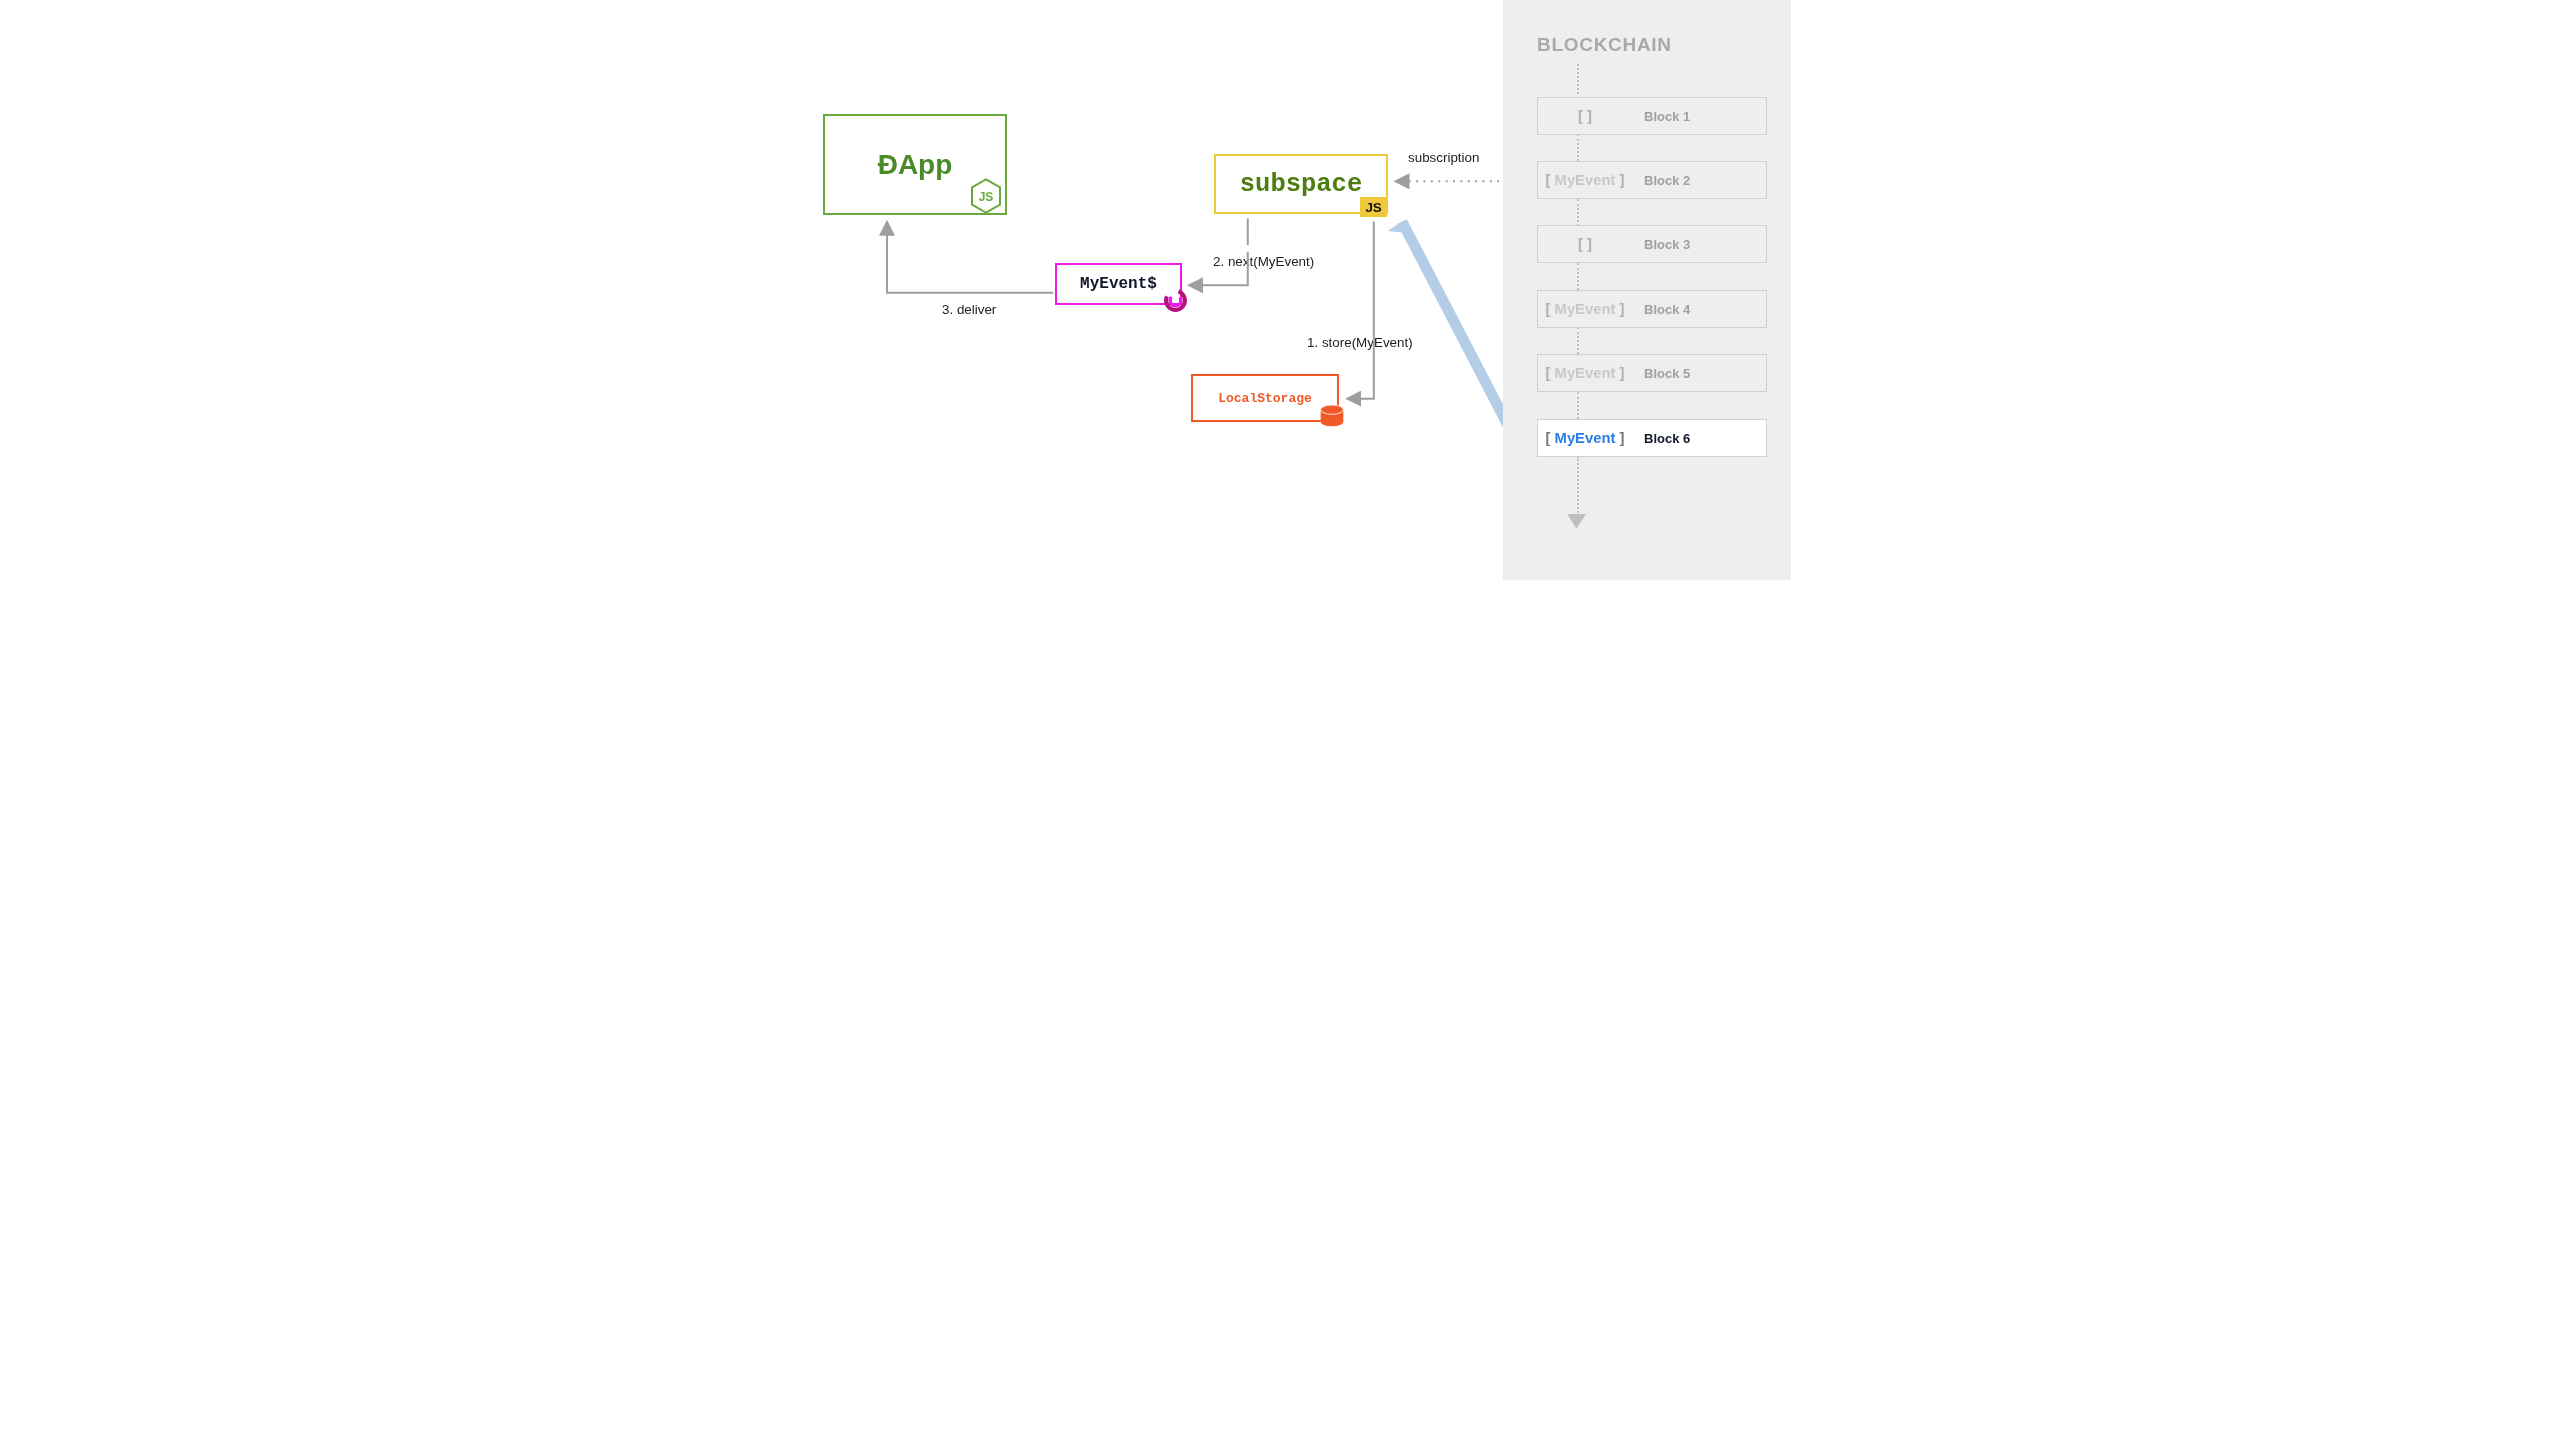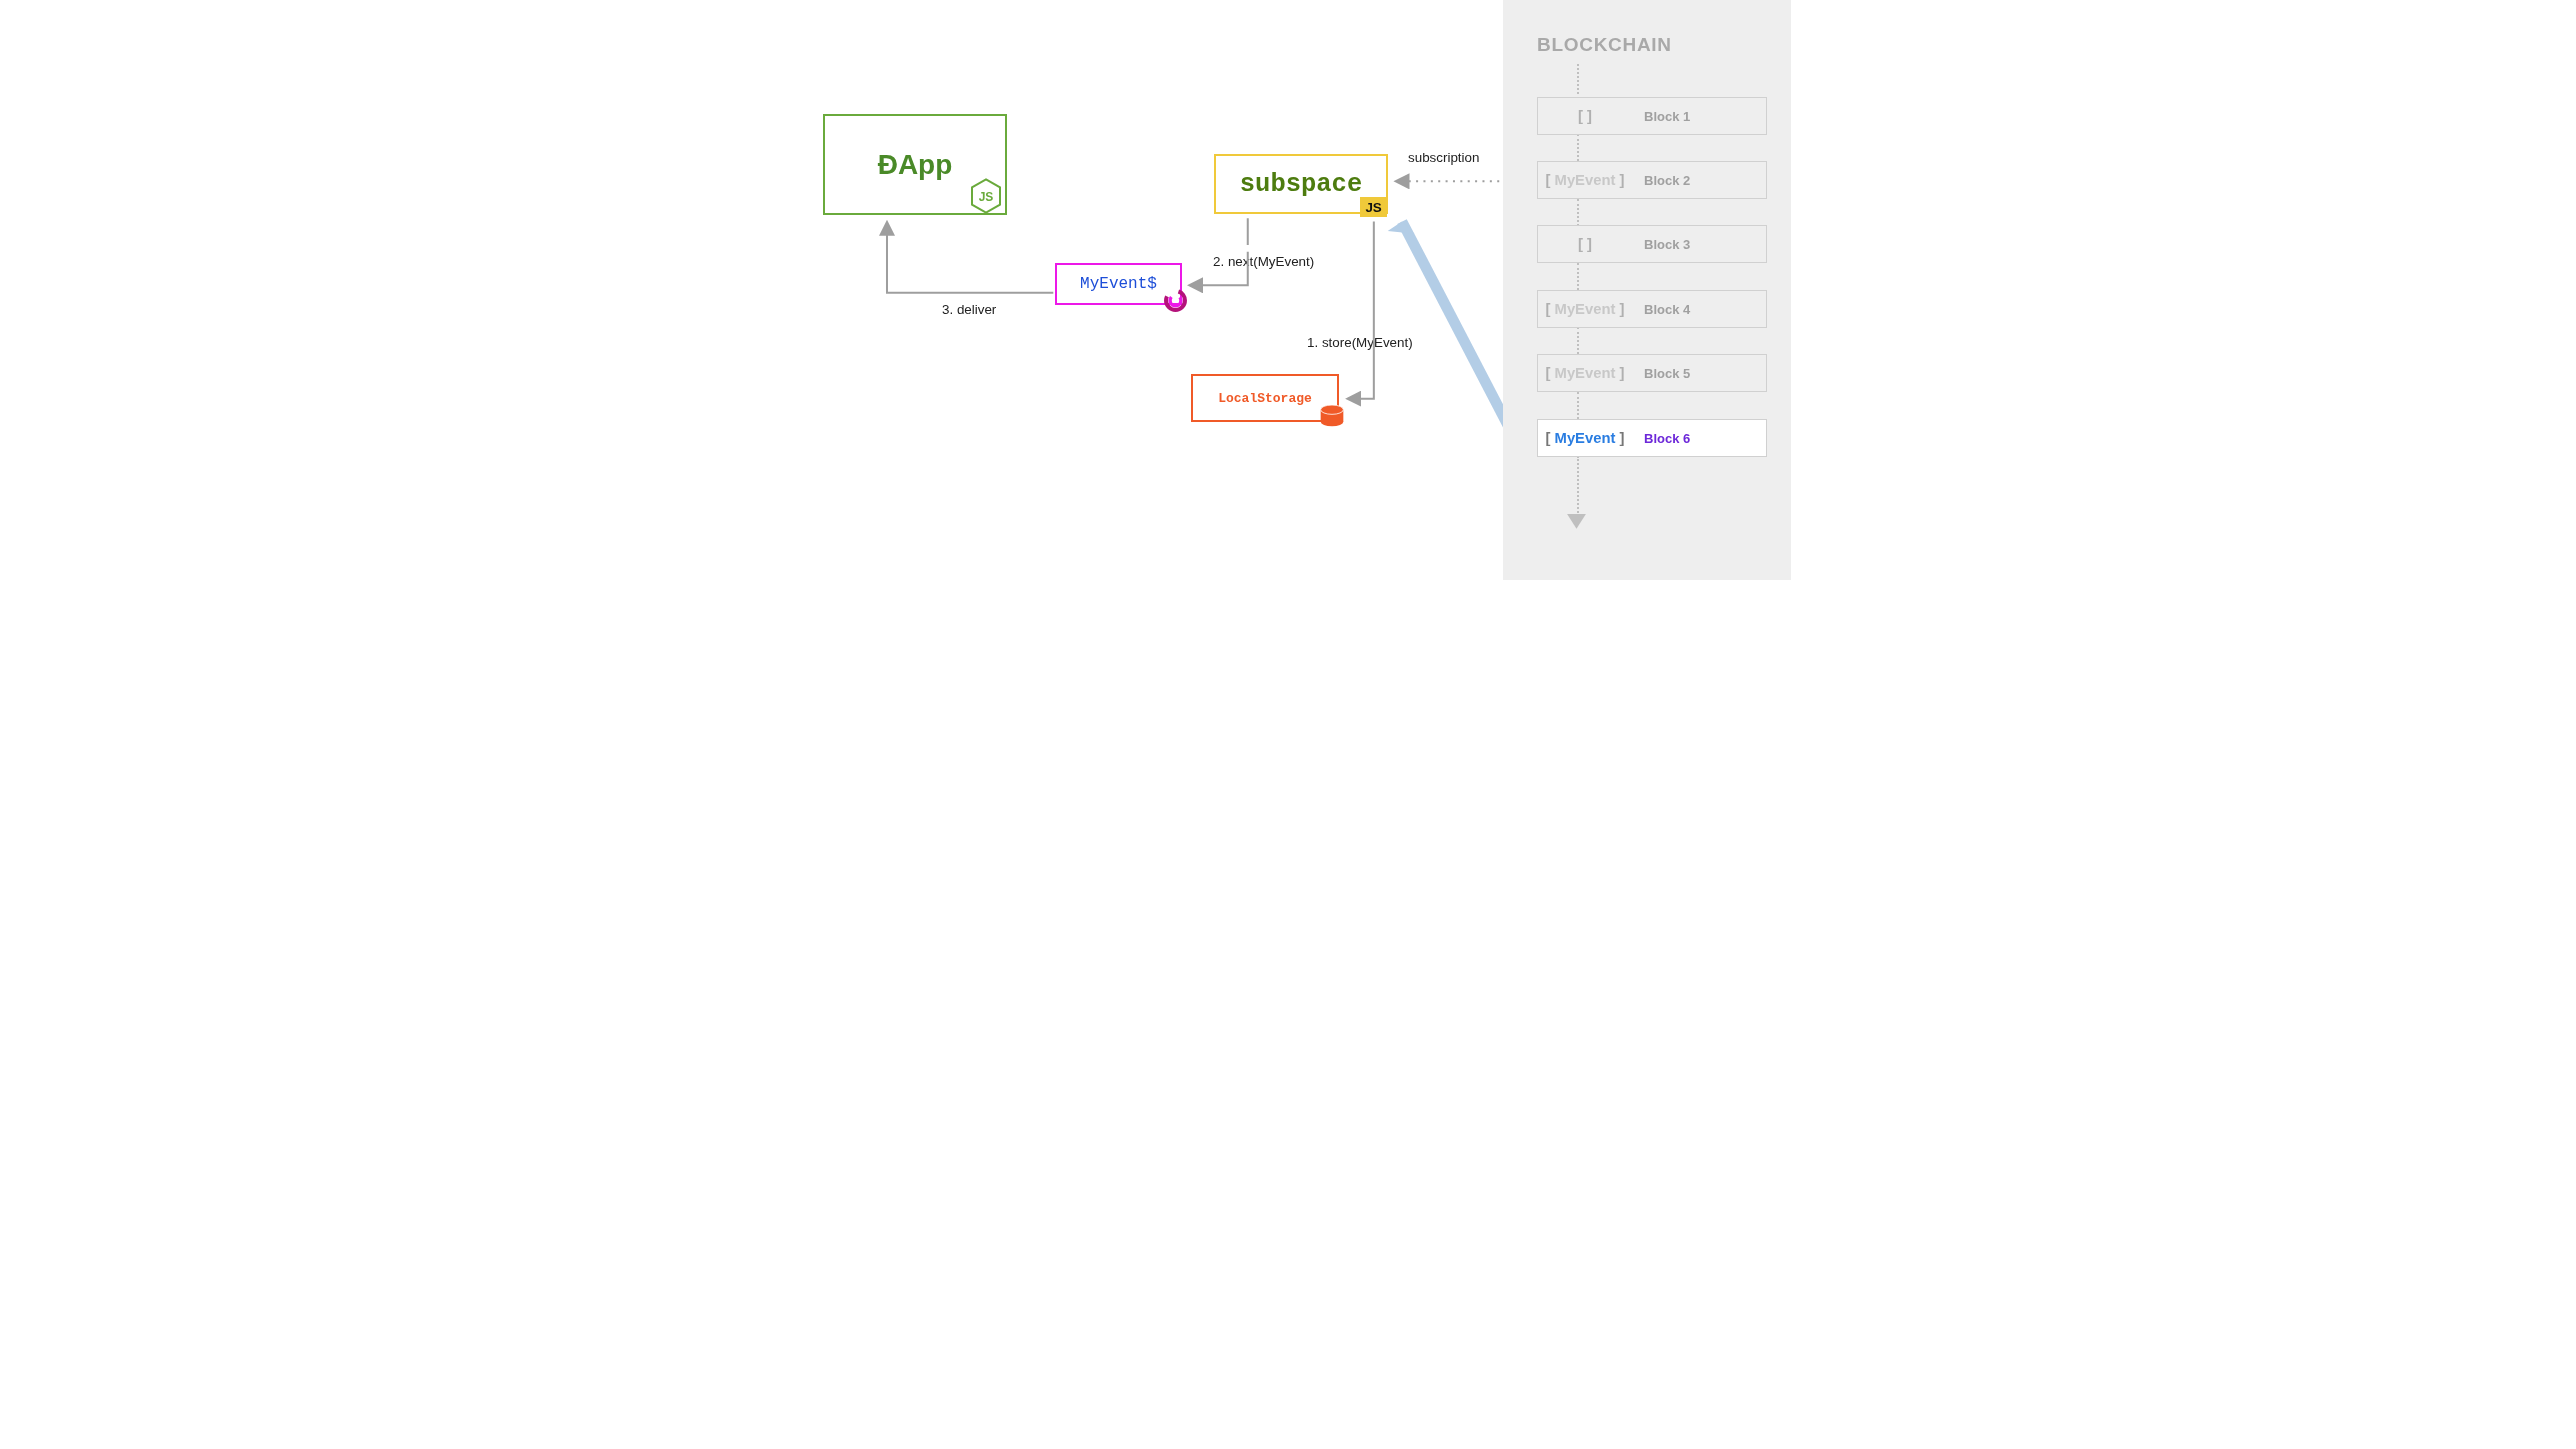--- a/index.html
+++ b/index.html
@@ -1,34 +1,34 @@
 <!DOCTYPE html>
 <html style="font-size:10.7px"><head>
 <meta charset="utf-8">
 <style>
   html,body{margin:0;padding:0;width:100%;height:100%;background:#fff;font-family:"Helvetica Neue",Arial,sans-serif;}
   .stage{position:relative;width:1030px;height:580px;margin:0 auto;background:#fff;overflow:hidden;}
   .box{position:absolute;box-sizing:border-box;display:flex;align-items:center;justify-content:center;}
   .dapp-box{border:2px solid #6aaa3c;color:#4a8a28;font-size:28px;font-weight:600;}
   .subspace-box{border:2px solid #f0c93a;color:#4d7c0f;font-family:"Courier New",monospace;font-size:25.5px;font-weight:bold;}
-  .myevent-box{border:2px solid #ec18e8;color:#1d4ed8;font-family:"Courier New",monospace;font-size:16px;font-weight:normal;}
+  .myevent-box{border:2px solid #ec18e8;color:#0f172a;font-family:"Courier New",monospace;font-size:16px;font-weight:bold;}
   .local-box{border:2px solid #f05a28;color:#f05a28;font-family:"Courier New",monospace;font-size:13px;font-weight:bold;}
   .jsbadge{position:absolute;background:#f0c93a;color:#111;font-weight:700;font-size:13.4px;padding:2.7px 5.4px;}
   .label{position:absolute;color:#222;font-size:13.4px;}
   .blockchain-panel{position:absolute;right:12px;top:0;bottom:0;width:288px;background:#eeeeee;}
   .bc-title{position:absolute;left:34px;top:34px;color:#a9a9a9;font-size:19px;font-weight:700;letter-spacing:0.7px;}
   .block-row{position:absolute;left:34px;width:228px;height:36px;display:flex;align-items:center;border:1.3px solid #d0d0d0;background:#eeeeee;}
   .block-row.active{background:#fff;}
   .block-bracket{color:#b0b0b0;font-size:14.8px;font-weight:600;width:94px;text-align:center;font-family:Arial,sans-serif;}
   .block-row.active .block-bracket{color:#777;}
   .block-event{font-weight:700;}
   .block-event.faded{color:#c8c8c8;}
   .block-event.active{color:#2a7de1;}
   .block-name{color:#a0a0a0;font-size:13px;font-weight:600;margin-left:12px;}
-  .block-row.active .block-name{color:#6d28d9;}
+  .block-row.active .block-name{color:#0f172a;}
   .vdash{position:absolute;width:0;border-left:2.7px dotted #bfbfbf;}
   svg.overlay{position:absolute;left:0;top:0;pointer-events:none;}
 </style>
 </head>
 <body>
 
 <div class="stage">
 
   <div class="box dapp-box" style="left:50px;top:114px;width:184px;height:101px;">
     <span>ÐApp</span>

